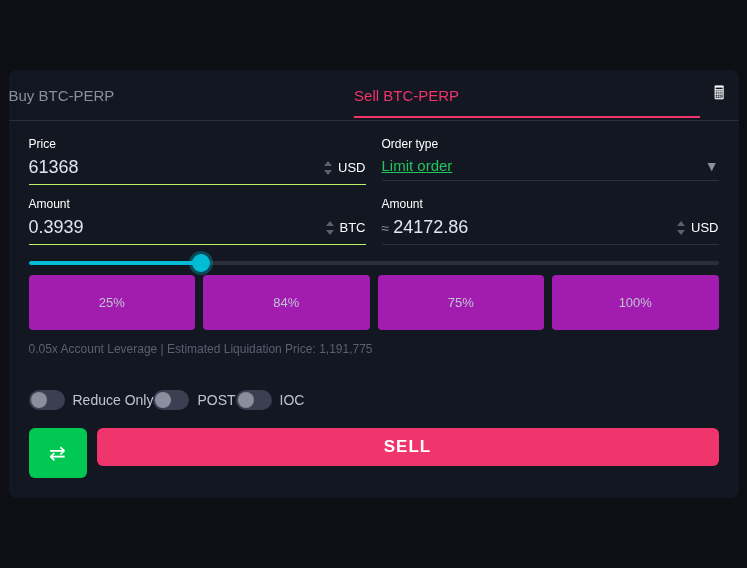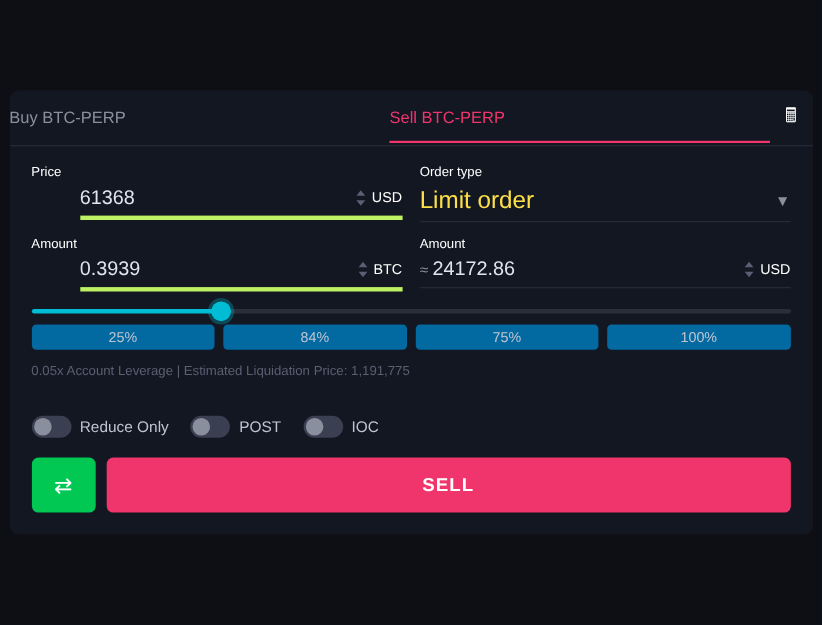--- a/index.html
+++ b/index.html
@@ -67,23 +67,22 @@
       flex: 1;
     }
     .field-label {
       font-size: 12px;
       color: #ffffff;
       margin-bottom: 6px;
     }
     .input-wrap {
       display: flex;
       align-items: center;
-      border-bottom: 4px solid #bef264;
+      border-bottom: 1px solid #bef264;
       padding-bottom: 6px;
-      margin-left: 44px;
     }
     .input-val {
       flex: 1;
       font-size: 18px;
       color: #e0e4ef;
       font-weight: 500;
       background: transparent;
       border: none;
       outline: none;
     }
@@ -119,23 +118,24 @@
       flex: 1;
     }
     .order-type-wrap {
       display: flex;
       align-items: center;
       border-bottom: 1px solid #2a2d3a;
       padding-bottom: 6px;
     }
     .order-type-val {
       flex: 1;
-      font-size: 22px;
-      color: #fde047;
-      font-weight: 500;
+      font-size: 15px;
+      color: #22c55e;
+      font-weight: 500;
+      text-decoration: underline;
     }
     .chevron {
       color: #8a8f9e;
       font-size: 14px;
       cursor: pointer;
     }
     
     .approx-wrap {
       display: flex;
       align-items: center;
@@ -182,40 +182,40 @@
       z-index: 2;
     }
     
     .pct-row {
       display: flex;
       gap: 8px;
       margin-bottom: 12px;
     }
     .pct-btn {
       flex: 1;
-      background: #0369a1;
+      background: #a21caf;
       border: none;
       border-radius: 4px;
       color: #c0c4d2;
       font-size: 13px;
-      padding: 4px 0;
+      padding: 20px 0;
       cursor: pointer;
       font-weight: 500;
     }
     
     .info-line {
       font-size: 12px;
       color: #5a5f72;
       margin-bottom: 34px;
     }
     
     .toggles-row {
       display: flex;
       align-items: center;
-      gap: 20px;
+      gap: 0;
       margin-bottom: 18px;
     }
     .toggle-group {
       display: flex;
       align-items: center;
       gap: 8px;
     }
     .toggle-switch {
       width: 36px;
       height: 20px;
@@ -254,21 +254,21 @@
       cursor: pointer;
       display: flex;
       align-items: center;
       justify-content: center;
       font-size: 20px;
       color: #fff;
       flex-shrink: 0;
     }
     .sell-btn {
       flex: 1;
-      height: 50px;
+      height: 38px;
       border-radius: 6px;
       background: #f0346c;
       border: none;
       cursor: pointer;
       color: #fff;
       font-size: 17px;
       font-weight: 700;
       letter-spacing: 1px;
     }
   </style>

